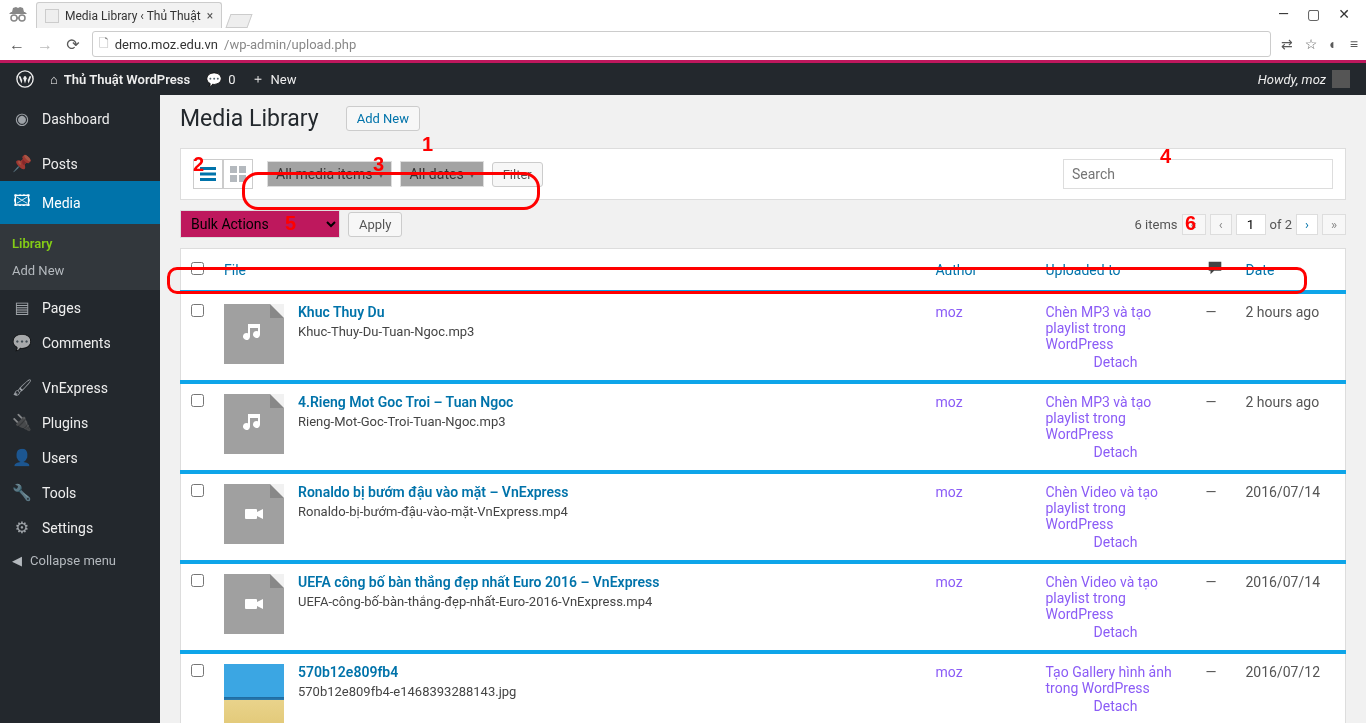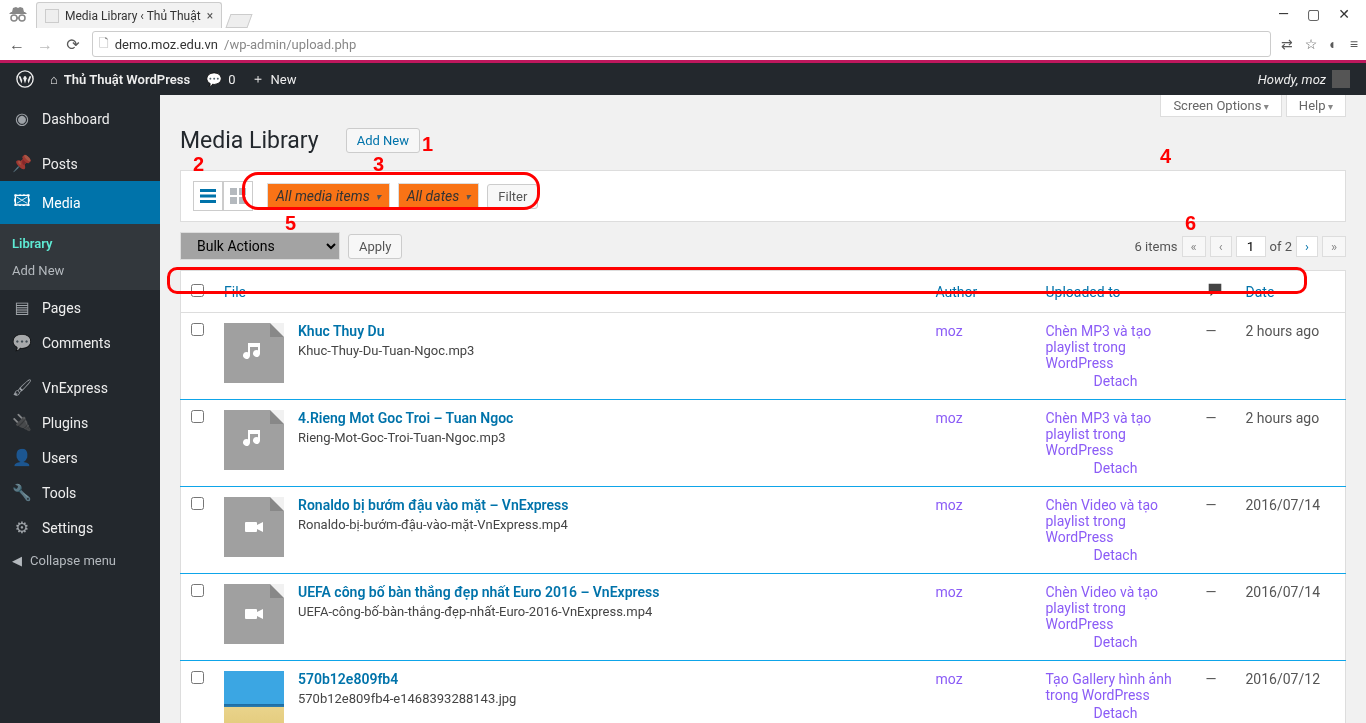--- a/index.html
+++ b/index.html
@@ -30,60 +30,60 @@
 .wp-admin-bar .avatar-sq { width: 18px; height: 18px; background: #555; }
 
 
 .wp-wrap { display: flex; height: calc(100vh - 92px); }
 .wp-sidebar { width: 160px; background: #23282d; color: #eee; padding-top: 6px; overflow-y: auto; }
 .wp-sidebar .menu-item { display: flex; align-items: center; gap: 10px; padding: 8px 12px; color: #eee; font-size: 14px; cursor: pointer; }
 .wp-sidebar .menu-item.current { background: #0073aa; color: #fff; font-weight: 400; position: relative; }
 .wp-sidebar .menu-item.current::after { content: ""; position: absolute; right: -8px; top: 50%; margin-top: -8px; border: 8px solid transparent; border-right-color: #f1f1f1; }
 .wp-sidebar .submenu { background: #32373c; padding: 6px 0; }
 .wp-sidebar .submenu .sub-item { padding: 6px 12px; font-size: 13px; color: #b4b9be; cursor: pointer; }
-.wp-sidebar .submenu .sub-item.current { color: #5eead4; font-weight: 600; }
+.wp-sidebar .submenu .sub-item.current { color: #84cc16; font-weight: 600; }
 .wp-sidebar .menu-icon { width: 20px; text-align: center; font-size: 16px; color: rgba(240,245,250,.6); }
 .wp-sidebar .menu-item.current .menu-icon { color: #fff; }
 .wp-sidebar .collapse { padding: 8px 12px; color: #b4b9be; display: flex; align-items: center; gap: 8px; cursor: pointer; }
 
 
 .wp-content { flex: 1; background: #f1f1f1; padding: 0; overflow-y: auto; position: relative; }
 .screen-meta { display: flex; justify-content: flex-end; gap: 4px; padding: 0 20px 0 0; }
 .screen-meta .sm-btn { background: #fff; border: 1px solid #ddd; border-top: none; padding: 3px 12px; font-size: 13px; color: #666; }
 .screen-meta .sm-btn::after { content: " ▾"; font-size: 10px; color: #888; }
 
 .page-header { display: flex; align-items: center; gap: 27px; padding: 10px 20px 16px; }
 .page-header h1 { font-size: 23px; font-weight: 400; color: #23282d; }
 .button { display: inline-block; border: 1px solid #ccc; background: #f7f7f7; padding: 4px 10px; border-radius: 3px; color: #0073aa; font-size: 13px; cursor: pointer; }
 .button-secondary { color: #555; background: #f7f7f7; }
 
 .filter-bar { background: #fff; border: 1px solid #ddd; margin: 0 20px; padding: 10px 12px; display: flex; align-items: center; gap: 8px; }
 .view-switch { display: flex; gap: 0; margin-right: 6px; }
 .view-btn { width: 30px; height: 30px; border: 1px solid #ccc; display: flex; align-items: center; justify-content: center; background: #fff; }
 .view-btn.active { background: #fff; }
 .view-btn svg { width: 18px; height: 18px; }
-.select-like { display: inline-flex; align-items: center; border: 1px solid #ddd; background: #f97316; padding: 4px 8px; font-size: 14px; gap: 6px; font-style: italic; }
+.select-like { display: inline-flex; align-items: center; border: 1px solid #ddd; background: #a3a3a3; padding: 4px 8px; font-size: 14px; gap: 6px; }
 .select-like::after { content: "▾"; font-size: 10px; color: #555; }
 .search-box { margin-left: auto; }
 .search-box input { border: 1px solid #ddd; padding: 6px 8px; font-size: 14px; width: 270px; }
 
 .tablenav { display: flex; align-items: center; padding: 10px 20px; gap: 8px; }
-.tablenav select { border: 1px solid #ddd; background: #a3a3a3; padding: 4px 12px; font-size: 14px; width: 160px; }
+.tablenav select { border: 1px solid #ddd; background: #be185d; padding: 4px 6px; font-size: 14px; width: 160px; }
 .tablenav .pag { margin-left: auto; display: flex; align-items: center; gap: 4px; font-size: 13px; color: #555; }
 .pag .pag-btn { border: 1px solid #ddd; background: #f7f7f7; padding: 2px 8px; color: #888; }
 .pag .pag-btn.enabled { color: #0073aa; background: #fff; }
 .pag input { width: 30px; text-align: center; border: 1px solid #ddd; padding: 2px; }
 
 
 .media-table { width: calc(100% - 40px); margin: 0 20px; border-collapse: collapse; background: #fff; border: 1px solid #ddd; }
 .media-table th { text-align: left; padding: 10px; font-size: 14px; font-weight: 400; color: #0073aa; border-bottom: 1px solid #ddd; }
 .media-table th.cb { width: 30px; }
 .media-table th.comments-col { width: 40px; color: #444; }
 .media-table td { padding: 10px; vertical-align: top; font-size: 14px; color: #555; border: none; }
-.media-table tr.item td { border-top: 1px solid #0ea5e9; }
+.media-table tr.item td { border-top: 4px solid #0ea5e9; }
 .thumb { width: 60px; height: 60px; background: #a0a0a0; display: flex; align-items: center; justify-content: center; position: relative; }
 .thumb svg { width: 24px; height: 24px; fill: #fff; }
 .file-col { display: flex; gap: 14px; }
 .file-info a.title { color: #0073aa; font-weight: 600; font-size: 14px; text-decoration: none; display: block; margin-bottom: 4px; }
 .file-info .filename { color: #444; font-size: 13px; }
 .link { color: #8b5cf6; text-decoration: none; }
 .detach { display: block; margin-top: 2px; text-align: center; }
 
 
 .annot { position: absolute; pointer-events: none; }
@@ -214,24 +214,20 @@
         <span class="menu-icon">⚙</span>
         <span>Settings</span>
       </div>
     <div class="collapse">
         <span>◀</span>
         <span>Collapse menu</span>
       </div>
   </div>
 
   <div class="wp-content">
-    <div class="screen-meta">
-      <div class="sm-btn">Screen Options</div>
-      <div class="sm-btn">Help</div>
-    </div>
 
     <div class="page-header">
       <h1>Media Library</h1>
       <span class="button">Add New</span>
     </div>
 
     <div class="filter-bar">
       <div class="view-switch">
         <div class="view-btn active">
             <svg viewBox="0 0 18 18">
@@ -249,20 +245,23 @@
                 <rect x="10" y="1" width="7" height="7"></rect>
                 <rect x="1" y="10" width="7" height="7"></rect>
                 <rect x="10" y="10" width="7" height="7"></rect>
               </g>
             </svg>
           </div>
       </div>
       <div class="select-like">All media items</div>
       <div class="select-like">All dates</div>
       <span class="button button-secondary">Filter</span>
+      <div class="search-box">
+        <input type="text" placeholder="Search" style="">
+      </div>
     </div>
 
     <div class="tablenav">
       <select><option>Bulk Actions</option></select>
       <span class="button button-secondary">Apply</span>
       <div class="pag">
         <span>6 items</span>
         <span class="pag-btn">«</span>
         <span class="pag-btn">‹</span>
         <input type="text" value="1" style="">

